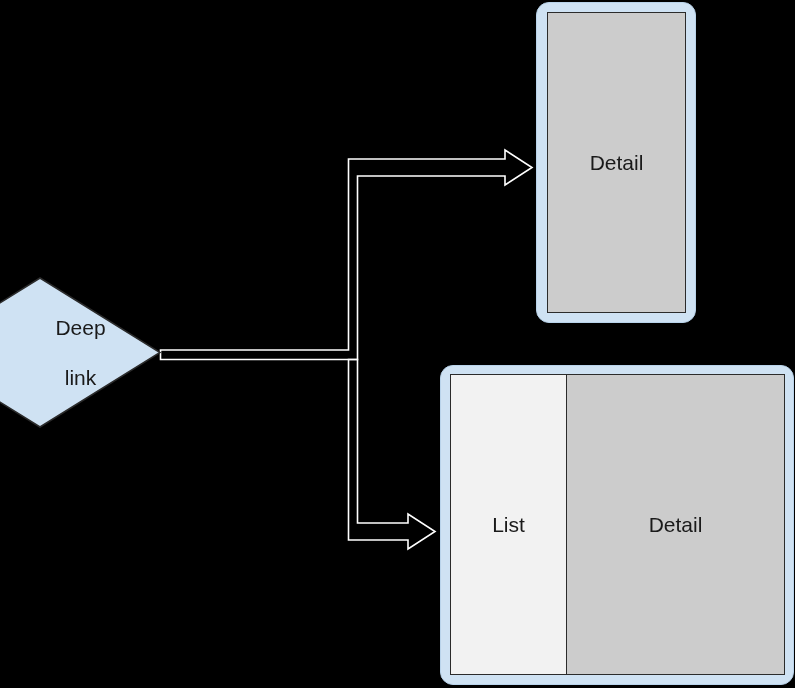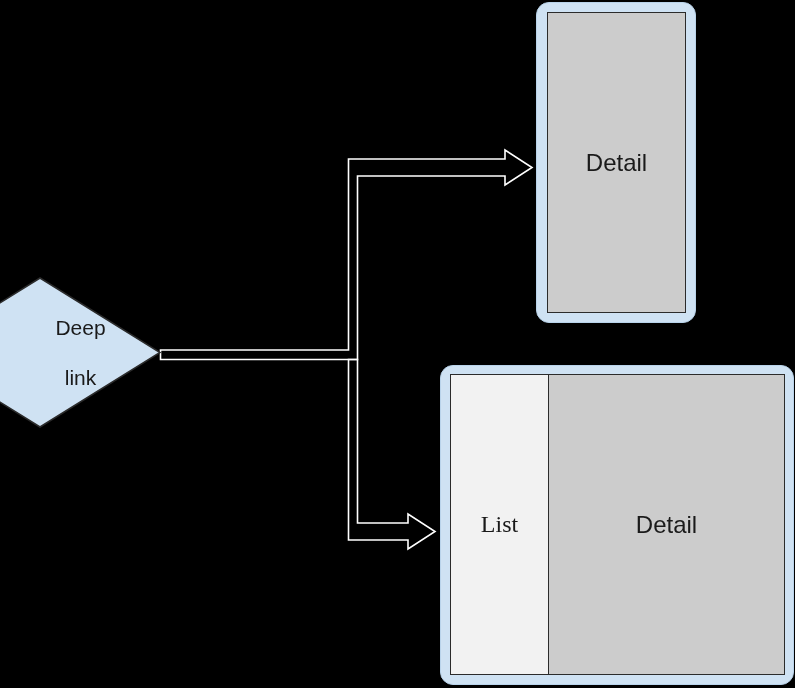--- a/index.html
+++ b/index.html
@@ -75,31 +75,30 @@
     box-sizing: border-box;
     border: 1.4px solid #2b2b2b;
     display: flex;
     overflow: hidden;
   }
   .pane {
     display: flex;
     align-items: center;
     justify-content: center;
     color: #1a1a1a;
-    font-size: 24px;
+    font-size: 21px;
     box-sizing: border-box;
   }
   .pane-detail { background: #cccccc; }
   .pane-list   { background: #f2f2f2; }
   .phone-screen .pane-detail { width: 100%; height: 100%; }
   .tablet-screen .pane-list {
-    width: 98px;
+    width: 116px;
     height: 100%;
     border-right: 1.4px solid #2b2b2b;
-    font-family: Liberation Serif, serif;
   }
   .tablet-screen .pane-detail { flex: 1; height: 100%; }
   
   .edges {
     position: absolute;
     left: 0;
     top: 0;
     width: 795px;
     height: 688px;
     pointer-events: none;

